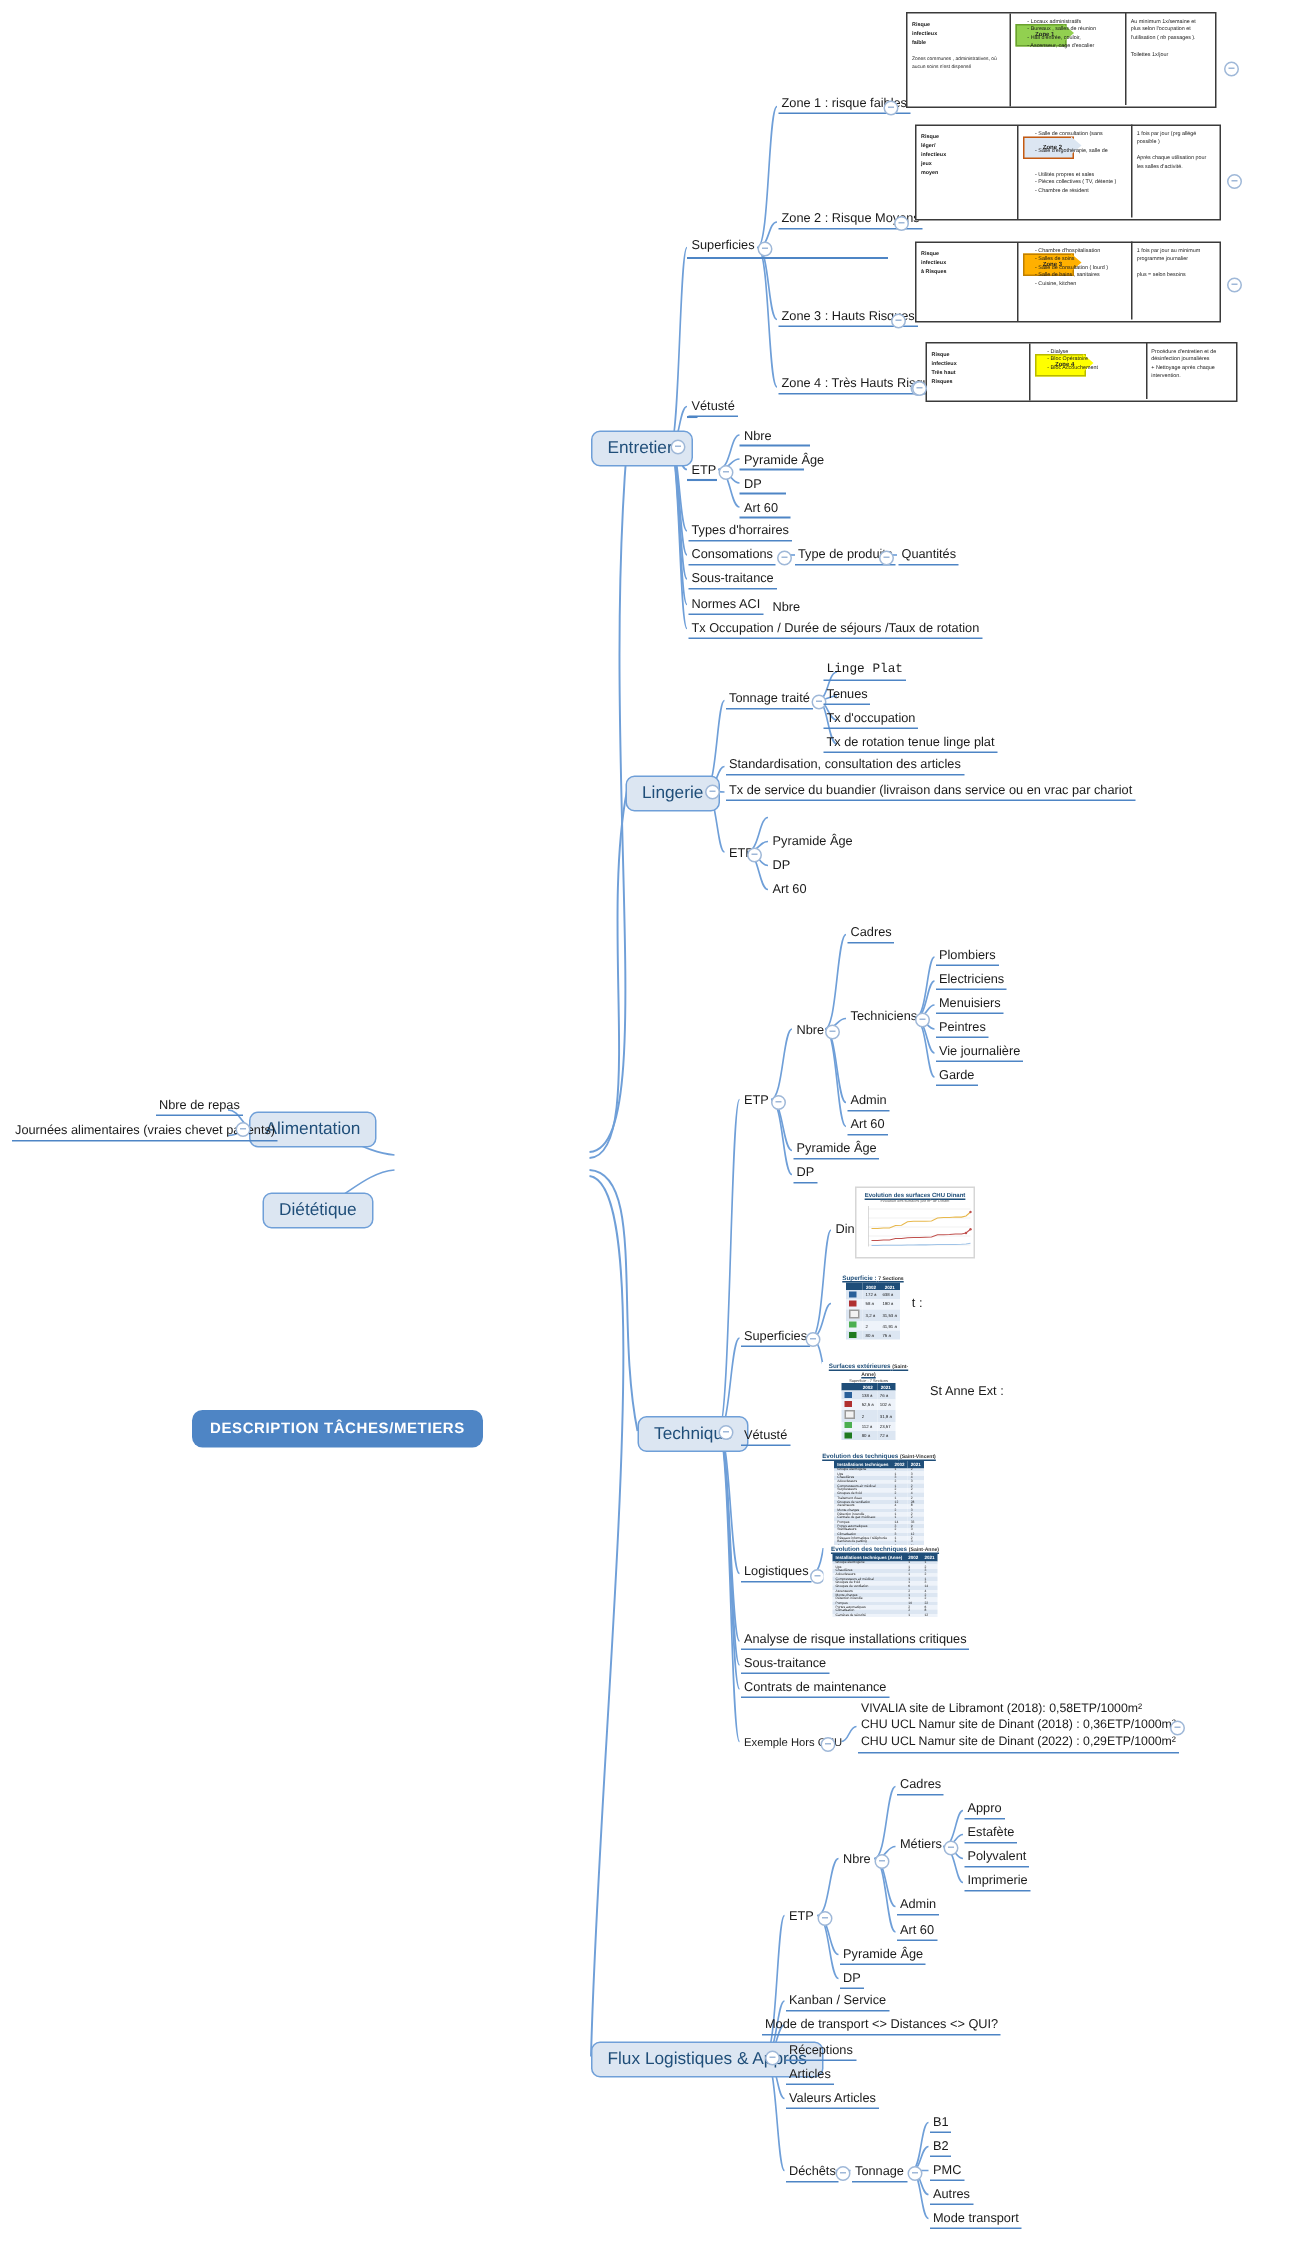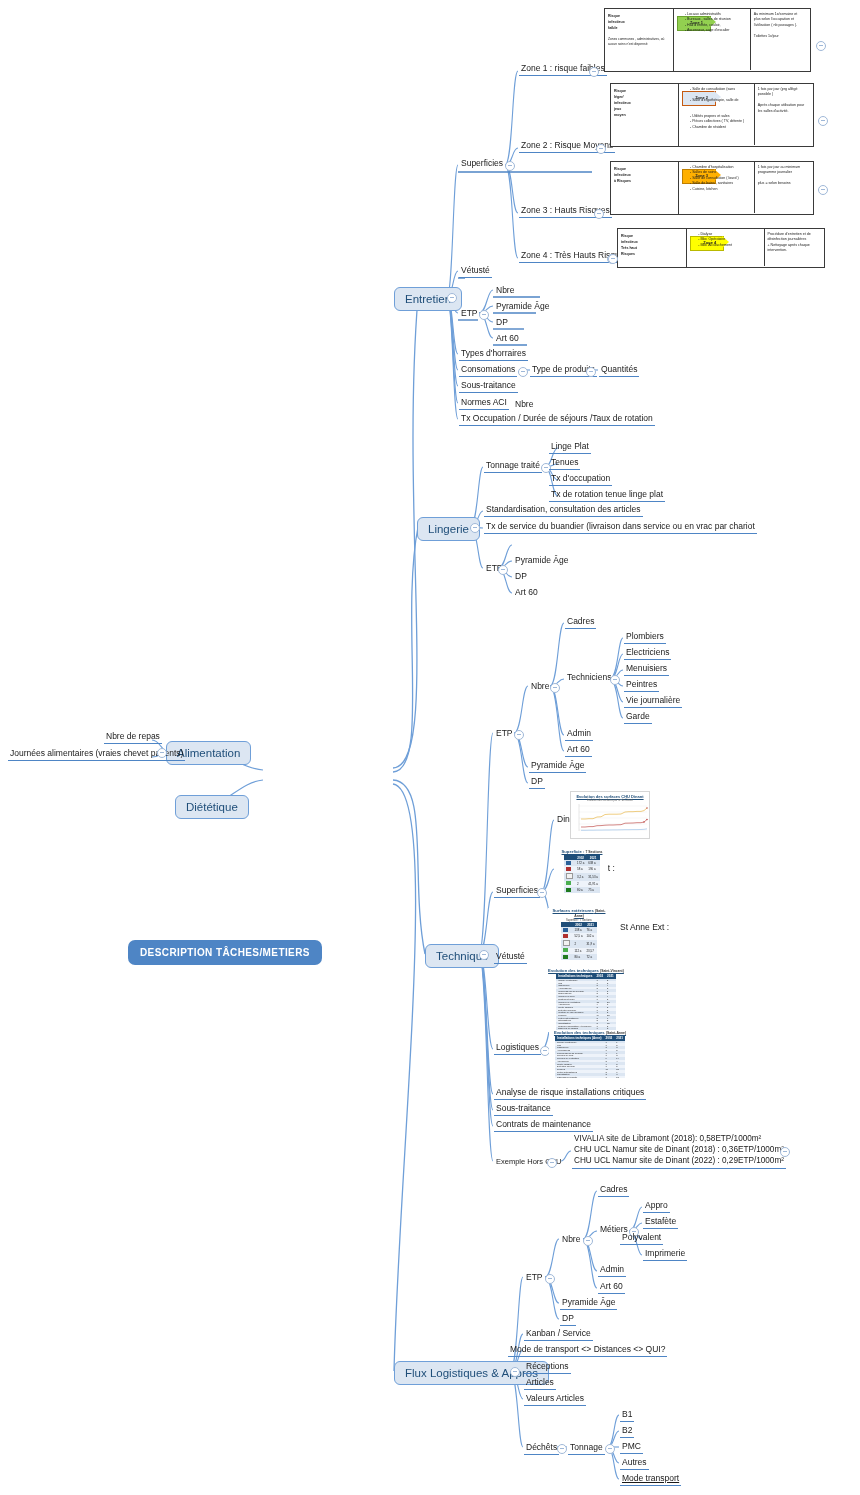--- a/index.html
+++ b/index.html
@@ -367,21 +367,21 @@
 + Nettoyage après chaque
 intervention.</div>
   </div>
   <div class="toggle" style="left:608px;top:254px;"></div>
 
   <div class="node lvl1" style="left:417px;top:517px;">Lingerie</div>
   <div class="toggle" style="left:470px;top:523px;"></div>
 
   <div class="node leaf" style="left:484px;top:460px;">Tonnage traité</div>
   <div class="toggle" style="left:541px;top:463px;"></div>
-  <div class="node leaf" style="left:549px;top:441px;">Linge Plat</div>
+  <div class="node leaf" style="left:549px;top:441px;font-family:Liberation Mono, monospace;">Linge Plat</div>
   <div class="node leaf" style="left:549px;top:457px;">Tenues</div>
   <div class="node leaf" style="left:549px;top:473px;">Tx d'occupation</div>
   <div class="node leaf" style="left:549px;top:489px;">Tx de rotation tenue linge plat</div>
   <div class="node leaf" style="left:484px;top:504px;">Standardisation, consultation des articles</div>
   <div class="node leaf" style="left:484px;top:521px;">Tx de service du buandier (livraison dans service ou en vrac par chariot</div>
   <div class="node leaf plain" style="left:484px;top:563px;">ETP</div>
   <div class="toggle" style="left:498px;top:565px;"></div>
 
   <div class="node leaf plain" style="left:513px;top:399px;">Nbre</div>
   <div class="node leaf plain" style="left:513px;top:555px;">Pyramide Âge</div>
@@ -754,35 +754,35 @@
 
   <div class="node leaf plain" style="left:524px;top:1272px;">ETP</div>
   <div class="toggle" style="left:545px;top:1274px;"></div>
   <div class="node leaf plain" style="left:560px;top:1234px;">Nbre</div>
   <div class="toggle" style="left:583px;top:1236px;"></div>
   <div class="node leaf" style="left:598px;top:1184px;">Cadres</div>
   <div class="node leaf plain" style="left:598px;top:1224px;">Métiers</div>
   <div class="toggle" style="left:629px;top:1227px;"></div>
   <div class="node leaf" style="left:643px;top:1200px;">Appro</div>
   <div class="node leaf" style="left:643px;top:1216px;">Estafète</div>
-  <div class="node leaf" style="left:620px;top:1232px;text-align:center;">Polyvalent</div>
+  <div class="node leaf" style="left:643px;top:1232px;text-align:center;">Polyvalent</div>
   <div class="node leaf" style="left:643px;top:1248px;">Imprimerie</div>
   <div class="node leaf" style="left:598px;top:1264px;">Admin</div>
   <div class="node leaf" style="left:598px;top:1281px;">Art 60</div>
   <div class="node leaf" style="left:560px;top:1297px;">Pyramide Âge</div>
   <div class="node leaf" style="left:560px;top:1313px;">DP</div>
 
   <div class="node leaf" style="left:524px;top:1328px;">Kanban / Service</div>
   <div class="node leaf" style="left:508px;top:1344px;">Mode de transport &lt;&gt; Distances &lt;&gt; QUI?</div>
   <div class="node leaf" style="left:524px;top:1361px;">Réceptions</div>
   <div class="node leaf" style="left:524px;top:1377px;">Articles</div>
   <div class="node leaf" style="left:524px;top:1393px;">Valeurs Articles</div>
   <div class="node leaf" style="left:524px;top:1442px;">Déchêts</div>
   <div class="toggle" style="left:557px;top:1444px;"></div>
   <div class="node leaf" style="left:568px;top:1442px;">Tonnage</div>
   <div class="toggle" style="left:605px;top:1444px;"></div>
   <div class="node leaf" style="left:620px;top:1409px;">B1</div>
   <div class="node leaf" style="left:620px;top:1425px;">B2</div>
   <div class="node leaf" style="left:620px;top:1441px;">PMC</div>
   <div class="node leaf" style="left:620px;top:1457px;">Autres</div>
-  <div class="node leaf" style="left:620px;top:1473px;text-decoration:underline;">Mode transport</div>
+  <div class="node leaf" style="left:620px;top:1473px;">Mode transport</div>
 
 </div>
 
 </body></html>

